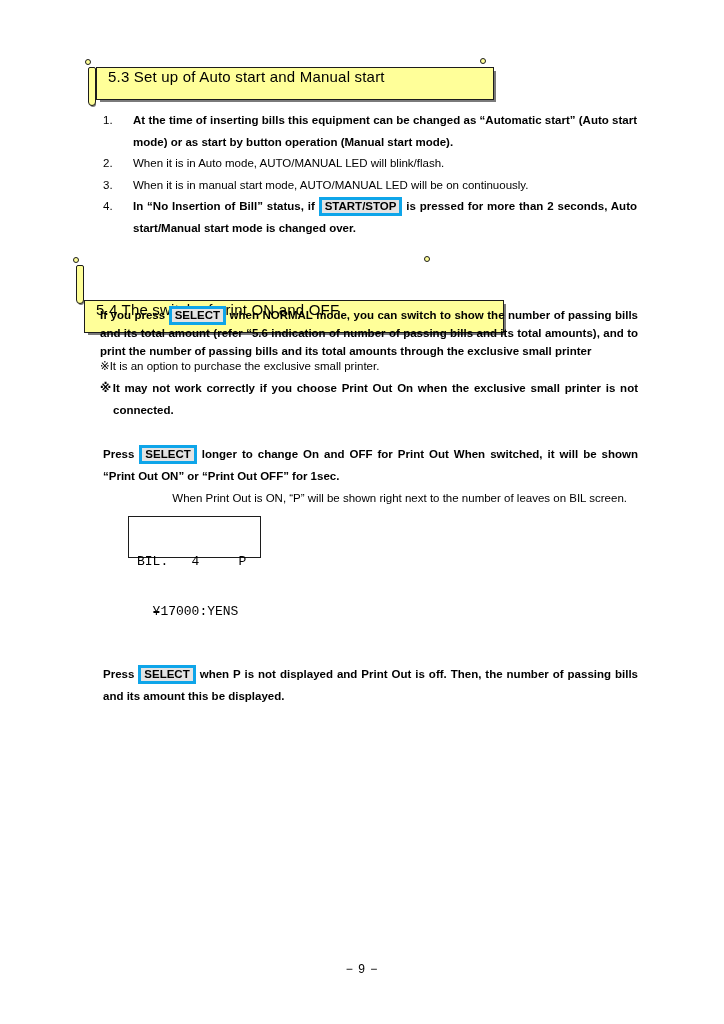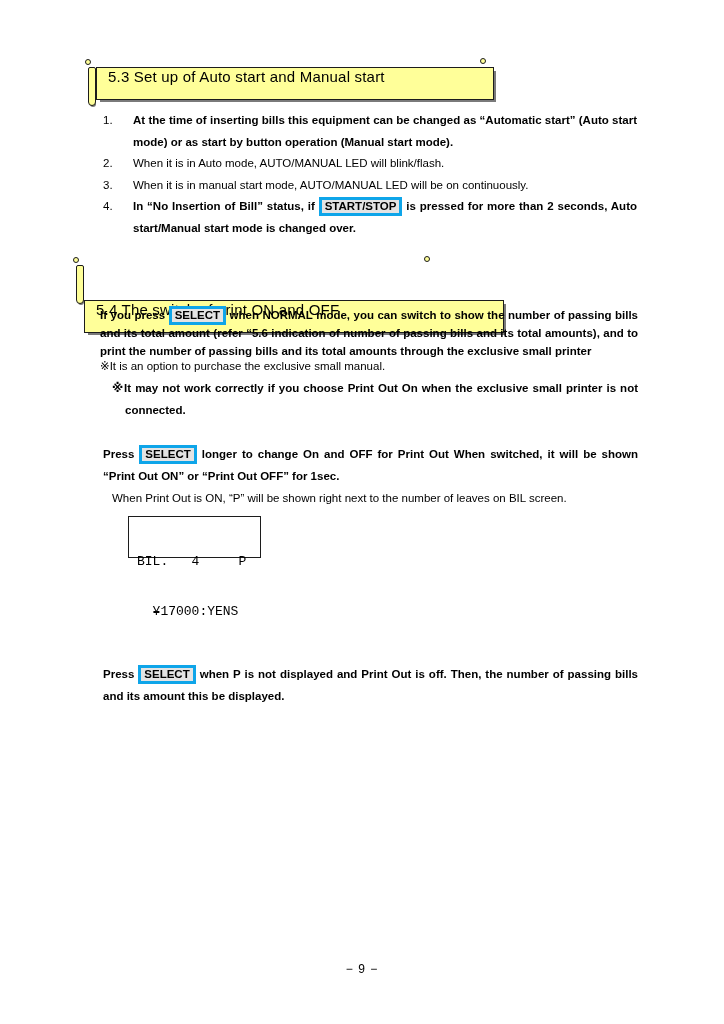--- a/index.html
+++ b/index.html
@@ -29,21 +29,21 @@
   }
 
   
   .abs { position:absolute; box-sizing:border-box; }
   .justify { text-align:justify;font-weight:bold; }
   .list-item { display:flex; line-height:21.5px; }
   .li-num { width:30px; flex:none; }
   .li-text { width:504px; }
   .para { line-height:21.8px; }
   .para-tight { line-height:17.5px; }
-  .hang { padding-left:13px; text-indent:-13px;margin-left:12px; }
+  .hang { padding-left:13px; text-indent:-13px; }
 
   .key {
     display:inline-block; border:3px solid #0ea5e9; background:#E4E4E4;
     padding:0 3px; line-height:13px; text-indent:0;
   }
 
   
   .lcd {
     border:1.5px solid #1c1c1c; background:#fff;
     font-family:Liberation Mono, monospace;
@@ -93,29 +93,29 @@
       <span>5.4 The switch of print ON and OFF</span>
     </div>
     <div class="banner-part bcurl" style="left:424px;top:256px;"></div>
   </div>
 
   <div class="abs para-tight justify" style="left:100px;top:306px;width:538px;">
     <span>If you press</span> <span class="key">SELECT</span> <span>when NORMAL mode, you can switch to show the number of passing bills and its total amount (refer “5.6 indication of number of passing bills and its total amounts), and to print the number of passing bills and its total amounts through the exclusive small printer</span>
   </div>
 
   <div class="abs para" style="left:100px;top:356px;width:538px;">
-    <div>※It is an option to purchase the exclusive small manual.</div>
+    <div>※It is an option to purchase the exclusive small printer.</div>
     <div class="hang justify">※It may not work correctly if you choose Print Out On when the exclusive small printer is not connected.</div>
   </div>
 
   <div class="abs para justify" style="left:103px;top:444px;width:535px;">
     <span>Press</span> <span class="key">SELECT</span> <span>longer to change On and OFF for Print Out When switched, it will be shown “Print Out ON” or “Print Out OFF” for 1sec.</span>
   </div>
 
-  <div class="abs para" style="left:112px;top:488px;width:535px;">When Print Out is ON, “P” will be shown right next to the number of leaves on BIL screen.</div>
+  <div class="abs para" style="left:92px;top:488px;width:535px;text-align:right;">When Print Out is ON, “P” will be shown right next to the number of leaves on BIL screen.</div>
 
   <div class="abs lcd" style="left:128px;top:516px;width:133px;height:42px;">
     <div>BIL.   4     P</div>
     <div>  ¥17000:YENS</div>
   </div>
 
 
   <div class="abs para justify" style="left:103px;top:664px;width:535px;">
     <span>Press</span> <span class="key">SELECT</span> <span>when P is not displayed and Print Out is off. Then, the number of passing bills and its amount this be displayed.</span>
   </div>

